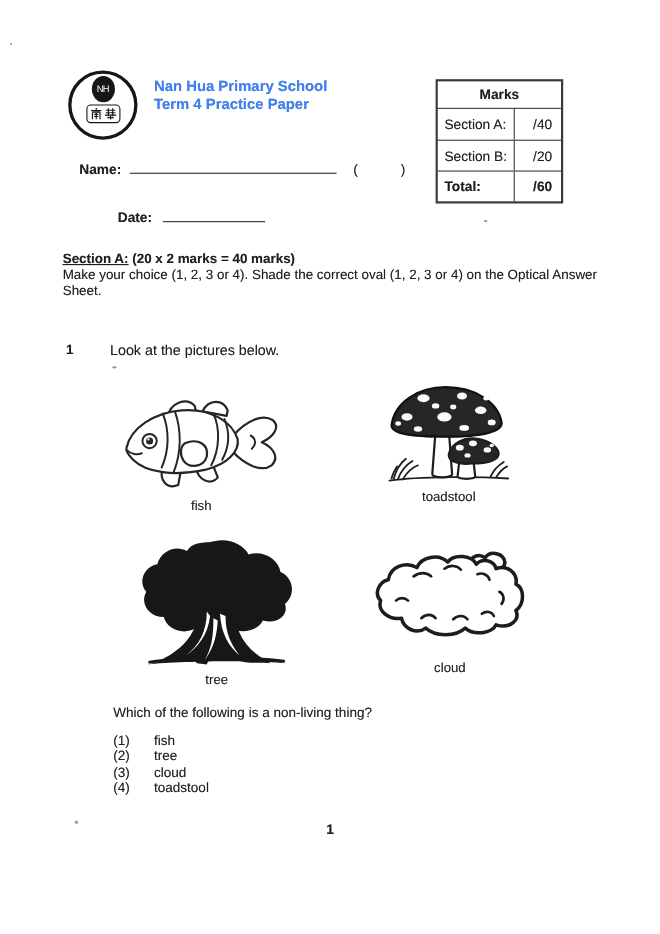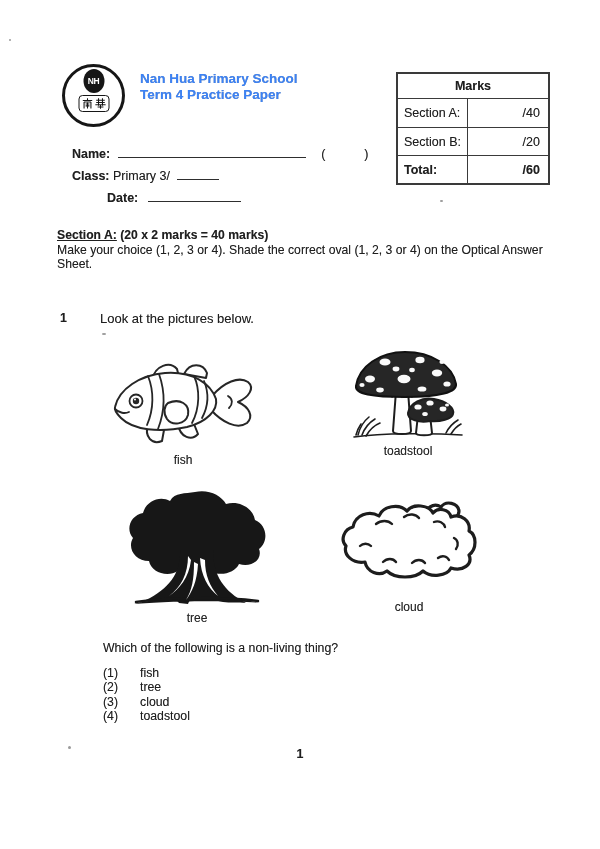--- a/index.html
+++ b/index.html
@@ -22,37 +22,37 @@
   .logo {
     left: 62px; top: 64px;
     width: 63px; height: 63px;
     border: 3px solid #161616;
     border-radius: 50%;
   }
   .logo-nh {
     position: absolute; left: 50%; top: 2px; transform: translateX(-50%);
     width: 21px; height: 24px;
     background: #161616; border-radius: 50%;
-    color: #fff; font-weight: 700; font-size: 8.5px; letter-spacing: -0.5px;
+    color: #fff; font-weight: 400; font-size: 8.5px; letter-spacing: -0.5px;
     display: flex; align-items: center; justify-content: center;
   }
   .logo-cjk {
     position: absolute; left: 50%; top: 28px; transform: translateX(-50%);
     border: 1.5px solid #161616; border-radius: 4px;
     padding: 1px 2px; display: flex; gap: 1px; background: #fff;
   }
 
   .school-block {
     left: 140px; top: 71px;
     font-weight: 700; font-size: 13.5px; line-height: 15.5px; color: #3b82f6;
   }
 
   
   .marks-table {
-    left: 396px; top: 72px; width: 154px;
+    left: 396px; top: 72px; width: 116px;
     border: 2px solid #3a3a3a;
     font-size: 12.5px; background: #fff;
   }
   .mt-title {
     height: 25px; display: flex; align-items: center; justify-content: center;
     font-weight: 700; border-bottom: 1.5px solid #3a3a3a;
   }
   .mt-row { display: flex; height: 28px; }
   .mt-row + .mt-row { border-top: 1.5px solid #3a3a3a; text-align: center; }
   .mt-label {
@@ -142,25 +142,20 @@
   </div>
 
   <div class="abs info-row" style="top:146px;">
     <span class="lbl">Name:</span>
     <span class="wline" style="width:188px; margin-left:4px;"></span>
     <span style="margin-left:12px;">(</span>
     <span style="display:inline-block; width:32px;"></span>
     <span>)</span>
   </div>
 
-  <div class="abs info-row" style="top:168px;">
-    <span class="lbl">Class:</span>
-    <span>Primary 3/</span>
-    <span class="wline" style="width:42px; margin-left:4px;"></span>
-  </div>
 
   <div class="abs info-row" style="top:190px;padding-left:35px;">
     <span class="lbl">Date:</span>
     <span class="wline" style="width:93px; margin-left:6px;"></span>
   </div>
 
   <div class="abs section-a">
     <div class="sa-heading">
       <span class="underlined">Section A:</span>
       <span>(20 x 2 marks = 40 marks)</span>

